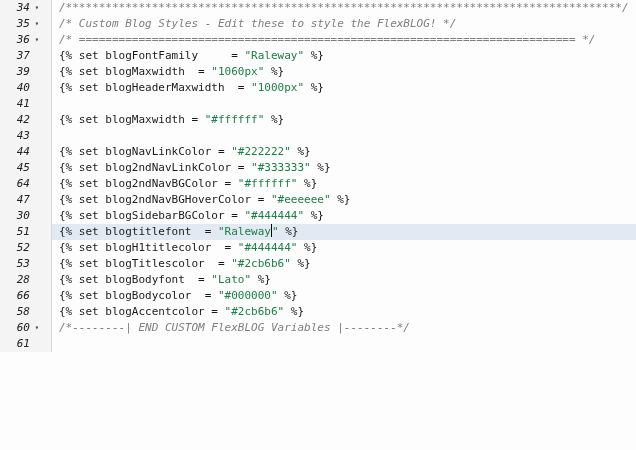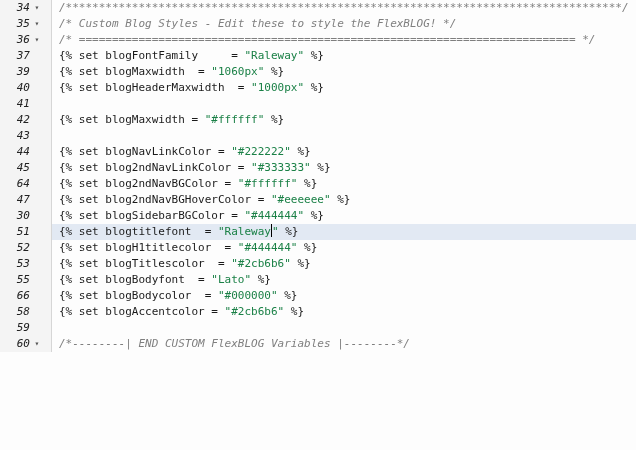--- a/index.html
+++ b/index.html
@@ -153,46 +153,46 @@
     </div>
     <div class="row">
       <div class="gut">
         <span class="num">53</span>
         <span class="fold"></span>
       </div>
       <div class="code"><span class="seg-p">{% set blogTitlescolor  = </span><span class="seg-s">"#2cb6b6"</span><span class="seg-p"> %}</span></div>
     </div>
     <div class="row">
       <div class="gut">
-        <span class="num">55</span>
+        <span class="num">28</span>
         <span class="fold"></span>
       </div>
       <div class="code"><span class="seg-p">{% set blogBodyfont  = </span><span class="seg-s">"Lato"</span><span class="seg-p"> %}</span></div>
     </div>
     <div class="row">
       <div class="gut">
         <span class="num">66</span>
         <span class="fold"></span>
       </div>
       <div class="code"><span class="seg-p">{% set blogBodycolor  = </span><span class="seg-s">"#000000"</span><span class="seg-p"> %}</span></div>
     </div>
     <div class="row">
       <div class="gut">
         <span class="num">58</span>
         <span class="fold"></span>
       </div>
       <div class="code"><span class="seg-p">{% set blogAccentcolor = </span><span class="seg-s">"#2cb6b6"</span><span class="seg-p"> %}</span></div>
     </div>
     <div class="row">
       <div class="gut">
-        <span class="num">59</span>
-        <span class="fold"></span>
-      </div>
-      <div class="code"></div>
-    </div>
-    <div class="row">
-      <div class="gut">
         <span class="num">60</span>
         <span class="fold">▾</span>
       </div>
       <div class="code"><span class="seg-c">/*--------| END CUSTOM FlexBLOG Variables |--------*/</span></div>
     </div>
+    <div class="row">
+      <div class="gut">
+        <span class="num">61</span>
+        <span class="fold"></span>
+      </div>
+      <div class="code"></div>
+    </div>
   </div>
 
 </body></html>

